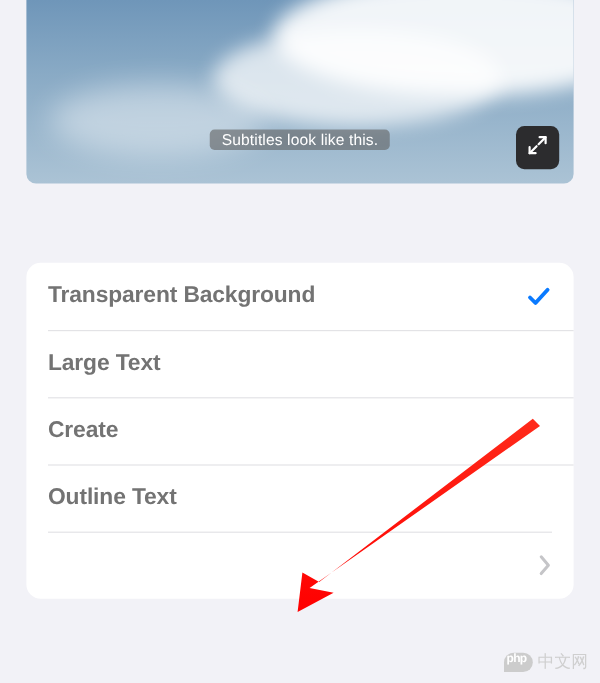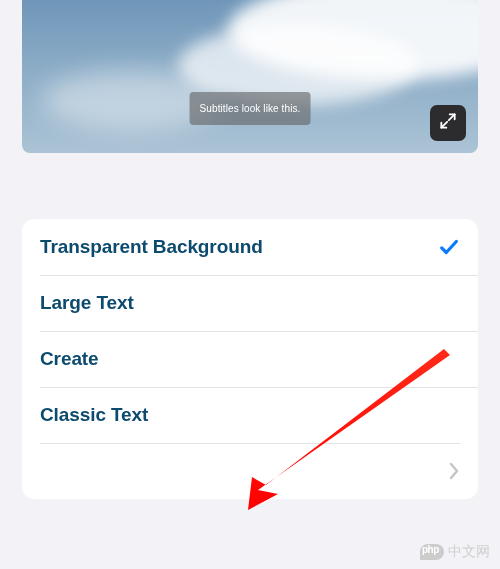--- a/index.html
+++ b/index.html
@@ -30,22 +30,22 @@
     .c1 { width: 320px; height: 100px; top: -20px; right: -70px; }
     .c2 { width: 240px; height: 80px; top: 25px; right: 60px; background: rgba(255,255,255,0.7); }
     .c3 { width: 180px; height: 60px; top: 70px; left: 20px; background: rgba(255,255,255,0.4); filter: blur(12px); }
     .subtitle-pill {
       position: absolute;
       left: 50%;
       transform: translateX(-50%);
       bottom: 28px;
       background: rgba(96,96,96,0.6);
       color: #fff;
-      font-size: 10px;
-      padding: 11px 10px;
+      font-size: 13px;
+      padding: 1px 10px;
       border-radius: 4px;
       letter-spacing: 0.1px;
     }
     .expand-btn {
       position: absolute;
       right: 12px;
       bottom: 12px;
       width: 36px;
       height: 36px;
       background: #2c2c2e;
@@ -78,21 +78,21 @@
       right: 0;
       height: 1px;
       background: #e3e3e6;
     }
     .row-create::before {
       right: 18px !important;
     }
     .row-label {
       font-size: 19px;
       font-weight: 700;
-      color: #0c4a6e;
+      color: #737373;
       letter-spacing: -0.1px;
     }
     .check {
       margin-left: auto;
       width: 22px;
       height: 22px;
     }
     .check svg { width: 22px; height: 22px; }
     .chev {
       margin-left: auto;
@@ -165,21 +165,21 @@
       </svg>
     </span>
   </div>
   <div class="row">
     <span class="row-label">Large Text</span>
   </div>
   <div class="row">
     <span class="row-label">Create</span>
   </div>
   <div class="row">
-    <span class="row-label">Classic Text</span>
+    <span class="row-label">Outline Text</span>
   </div>
   <div class="row row-create">
     <span class="chev">
       <svg viewBox="0 0 12 18" fill="none" stroke="#c5c5c8" stroke-width="2.5" stroke-linecap="round" stroke-linejoin="round">
         <polyline points="3 2 9 9 3 16"></polyline>
       </svg>
     </span>
   </div>
 </div>
 

